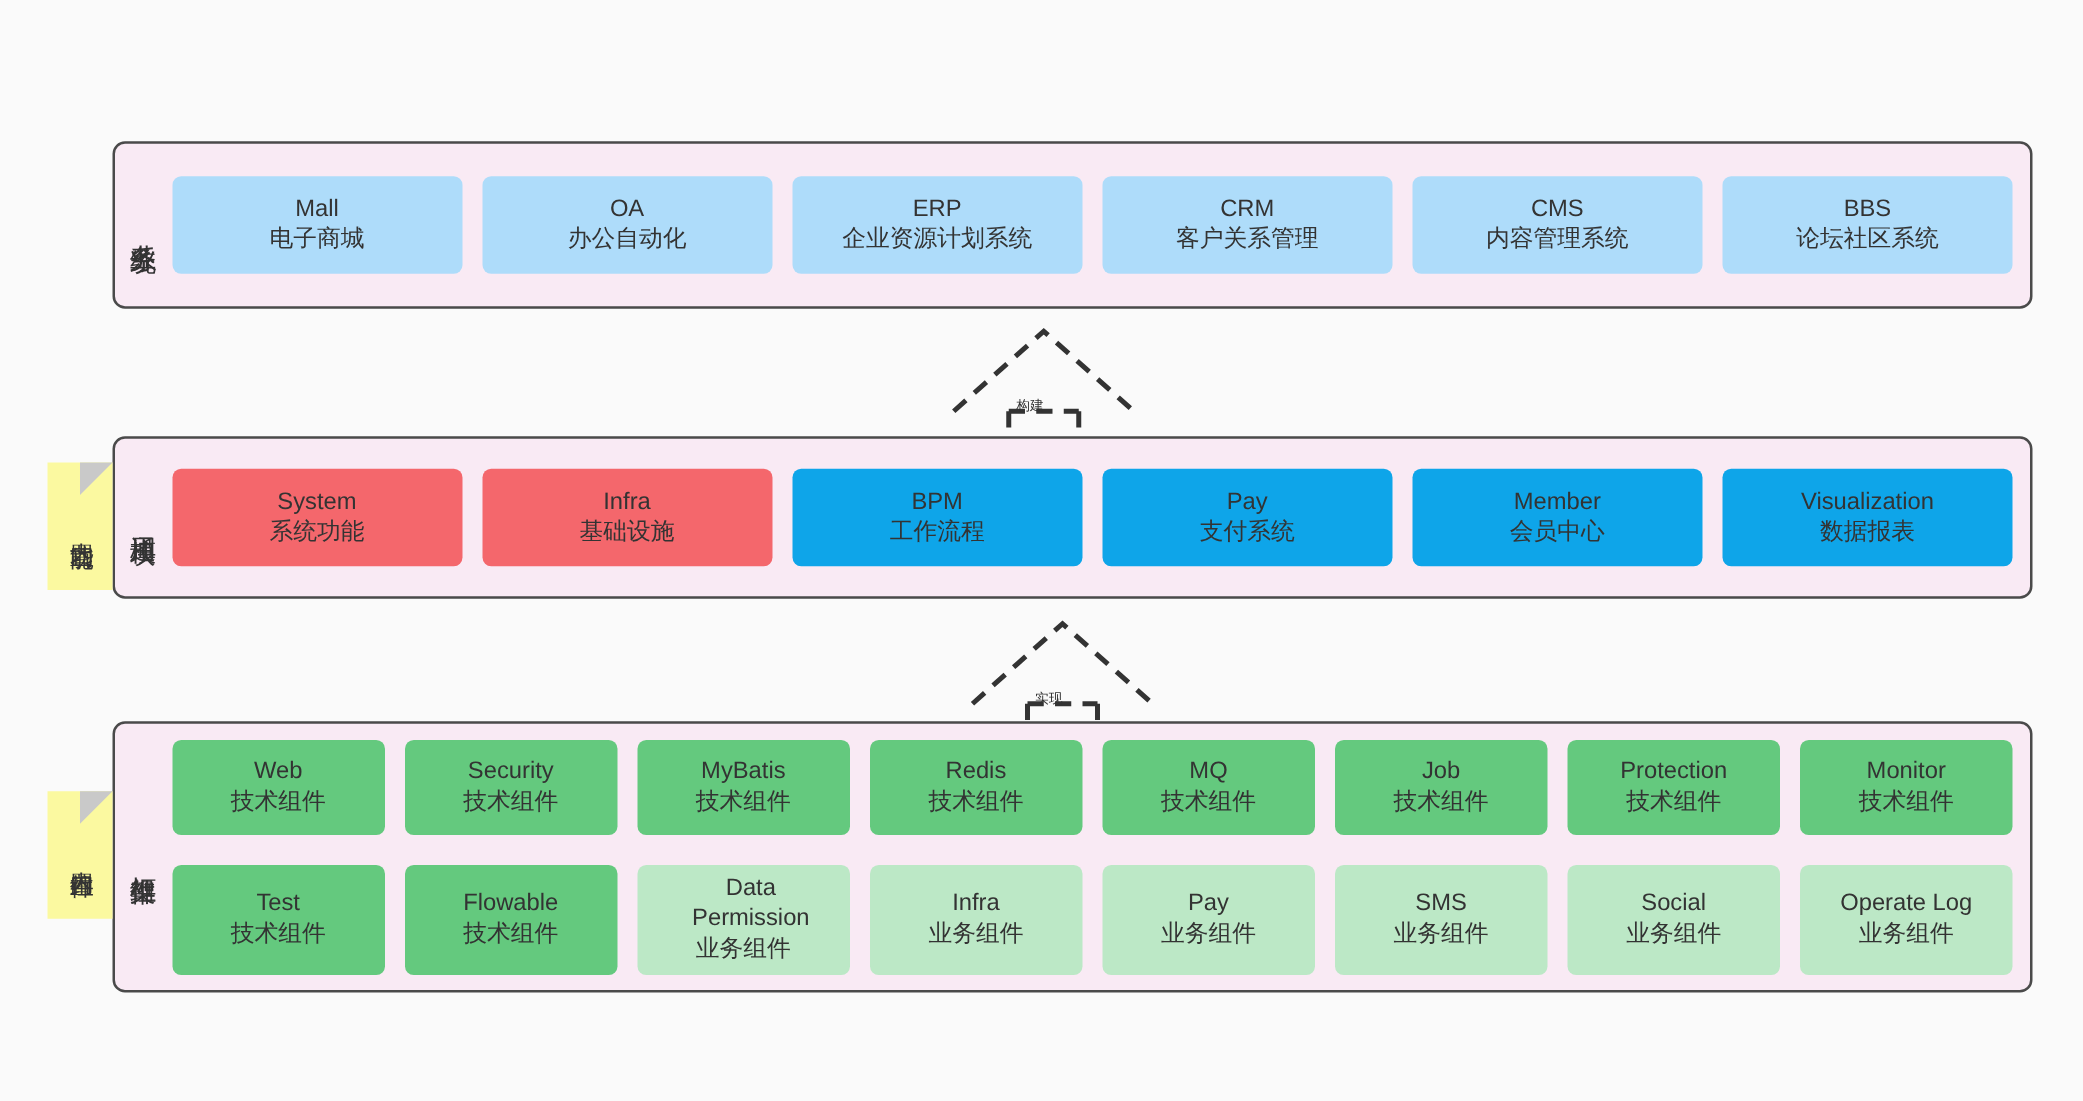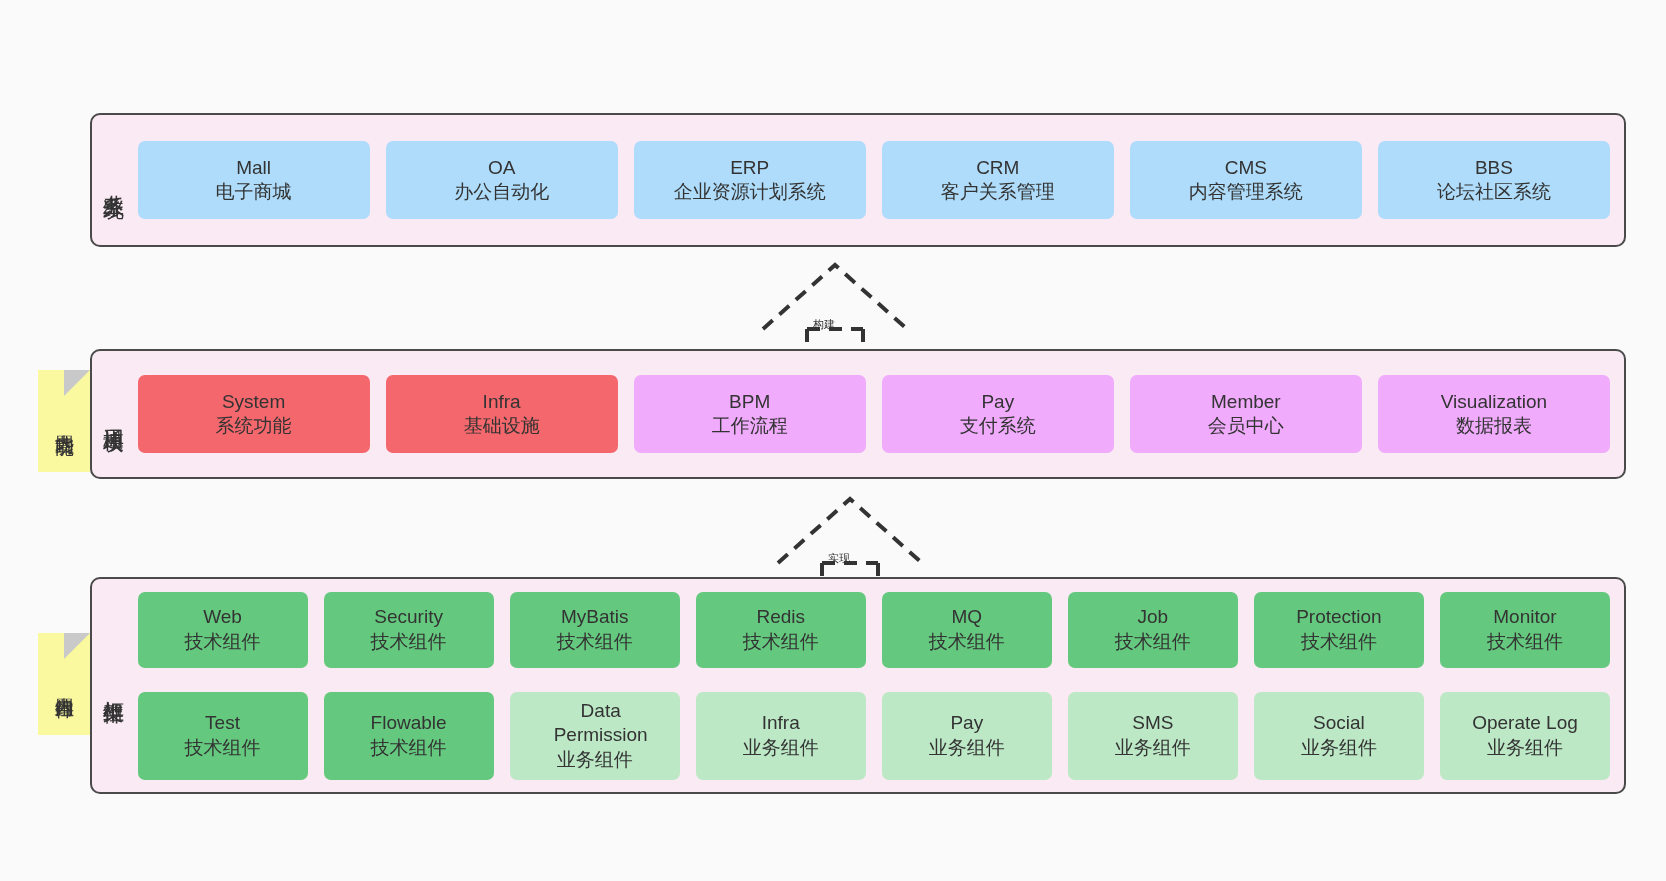--- a/index.html
+++ b/index.html
@@ -78,21 +78,21 @@
     box-sizing: border-box;
     padding: 6px 4px;
     user-select: none;
   }
   .card .t1 { display: block; }
   .card .t2 { display: block; }
 
   
   .c-blue        { background: #aedcfa; }
   .c-red-strong  { background: #f4676c; }
-  .c-red-light   { background: #f0abfc; }
+  .c-red-light   { background: #0ea5e9; }
   .c-green-strong{ background: #64c97e; }
   .c-green-light { background: #bce8c6; }
 
   
   .note {
     position: absolute;
     background: #fbf9a0;
     box-sizing: border-box;
     display: flex;
     align-items: center;

